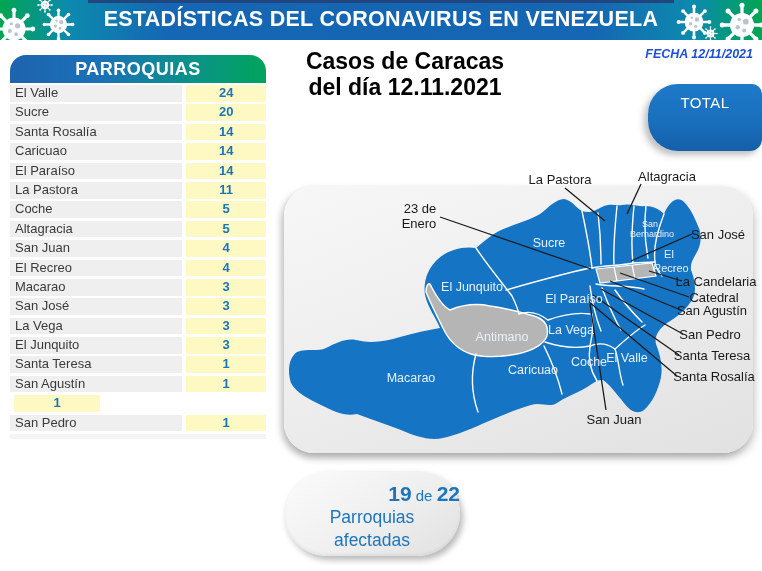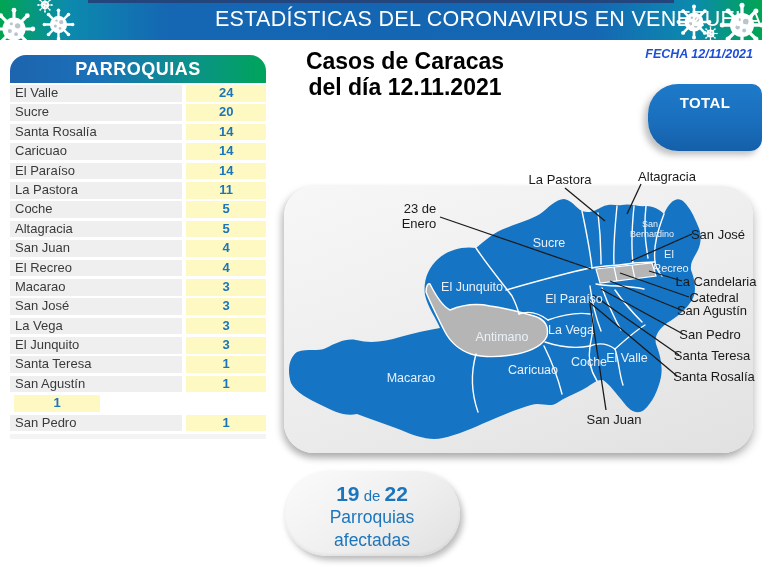--- a/index.html
+++ b/index.html
@@ -8,40 +8,40 @@
     position:relative; overflow:hidden; background:#ffffff;
     font-family:"Liberation Sans", sans-serif;
   }
   
   .header-bar {
     position:absolute; left:0; top:0; width:762px; height:40px; overflow:hidden;
     background:linear-gradient(90deg,#00a551 0%,#0c8aae 9%,#1567b3 22%,#1466b2 50%,#1567b3 78%,#0c8aae 91%,#00a551 100%);
   }
   .header-stripe { position:absolute; top:0; left:88px; right:88px; height:3px; background:#23457d; }
   .header-title {
-    position:absolute; left:0; right:0; top:7px; text-align:right;
-    color:#fff; font-size:21.5px; font-weight:normal; letter-spacing:.3px;
+    position:absolute; left:0; right:0; top:7px; text-align:center;
+    color:#fff; font-size:21.5px; font-weight:bold; letter-spacing:.3px;
   }
   .virus { position:absolute; }
   
   .date-label {
     position:absolute; top:47px; right:9px; color:#1d4ed8;
     font-size:12.5px; font-weight:bold; font-style:italic;
   }
   .main-title {
     position:absolute; left:300px; top:49px; width:210px; text-align:center;
     color:#000000; font-size:23px; font-weight:bold; line-height:25.5px;
   }
   .total-badge {
     position:absolute; left:648px; top:84px; width:114px; height:67px;
     background:linear-gradient(180deg,#1d7ac9 0%,#1a6fbd 55%,#145fa9 100%);
     border-radius:30px 10px 12px 30px; text-align:center; color:#fff;
     box-shadow:-4px 4px 6px rgba(90,90,90,.38);
   }
-  .total-badge .tlabel { font-size:15px; font-weight:bold; margin-top:10px; letter-spacing:.4px; }
+  .total-badge .tlabel { font-size:15px; font-weight:normal; margin-top:10px; letter-spacing:.4px; }
   .total-badge .tvalue { font-size:31px; font-weight:bold; line-height:32px; }
   
   .ptable { position:absolute; left:10px; top:55px; width:256px; }
   .ptable-header {
     height:28px; line-height:28px; text-align:center; color:#fff;
     font-size:18px; font-weight:bold; letter-spacing:.5px;
     background:linear-gradient(90deg,#1d64ae 0%,#1a71b8 35%,#0a9387 72%,#00a45b 100%);
     border-radius:16px 16px 0 0;
   }
   .ptable-body { margin-top:2px; }
@@ -71,21 +71,21 @@
   #map .leader { stroke:#1a1a1a; stroke-width:1.3; fill:none; }
   #map .border { stroke:#ffffff; stroke-width:1.4; fill:none; stroke-linejoin:round; stroke-linecap:round; }
   
   .summary-pill {
     position:absolute; left:284px; top:471px; width:176px; height:85px;
     border-radius:44px; text-align:center; color:#1b76bd;
     background:linear-gradient(145deg,#fbfbfb 0%,#efefef 55%,#e0e0e0 100%);
     box-shadow:3px 4px 6px rgba(0,0,0,.28), inset 0 -2px 3px rgba(0,0,0,.05);
     padding-top:11px;
   }
-  .summary-pill .l1 { font-size:15px; }
+  .summary-pill .l1 { font-size:15px;text-align:right; }
   .summary-pill .l1 b { font-size:21px; }
   .summary-pill .l2 { font-size:17.5px; line-height:23px; }
   .hidden-defs { position:absolute; width:0; height:0; }
 </style>
 </head>
 <body>
 
 <svg class="hidden-defs" aria-hidden="true">
   <defs>
     <g id="virusdef" fill="#ffffff" stroke="#ffffff">

